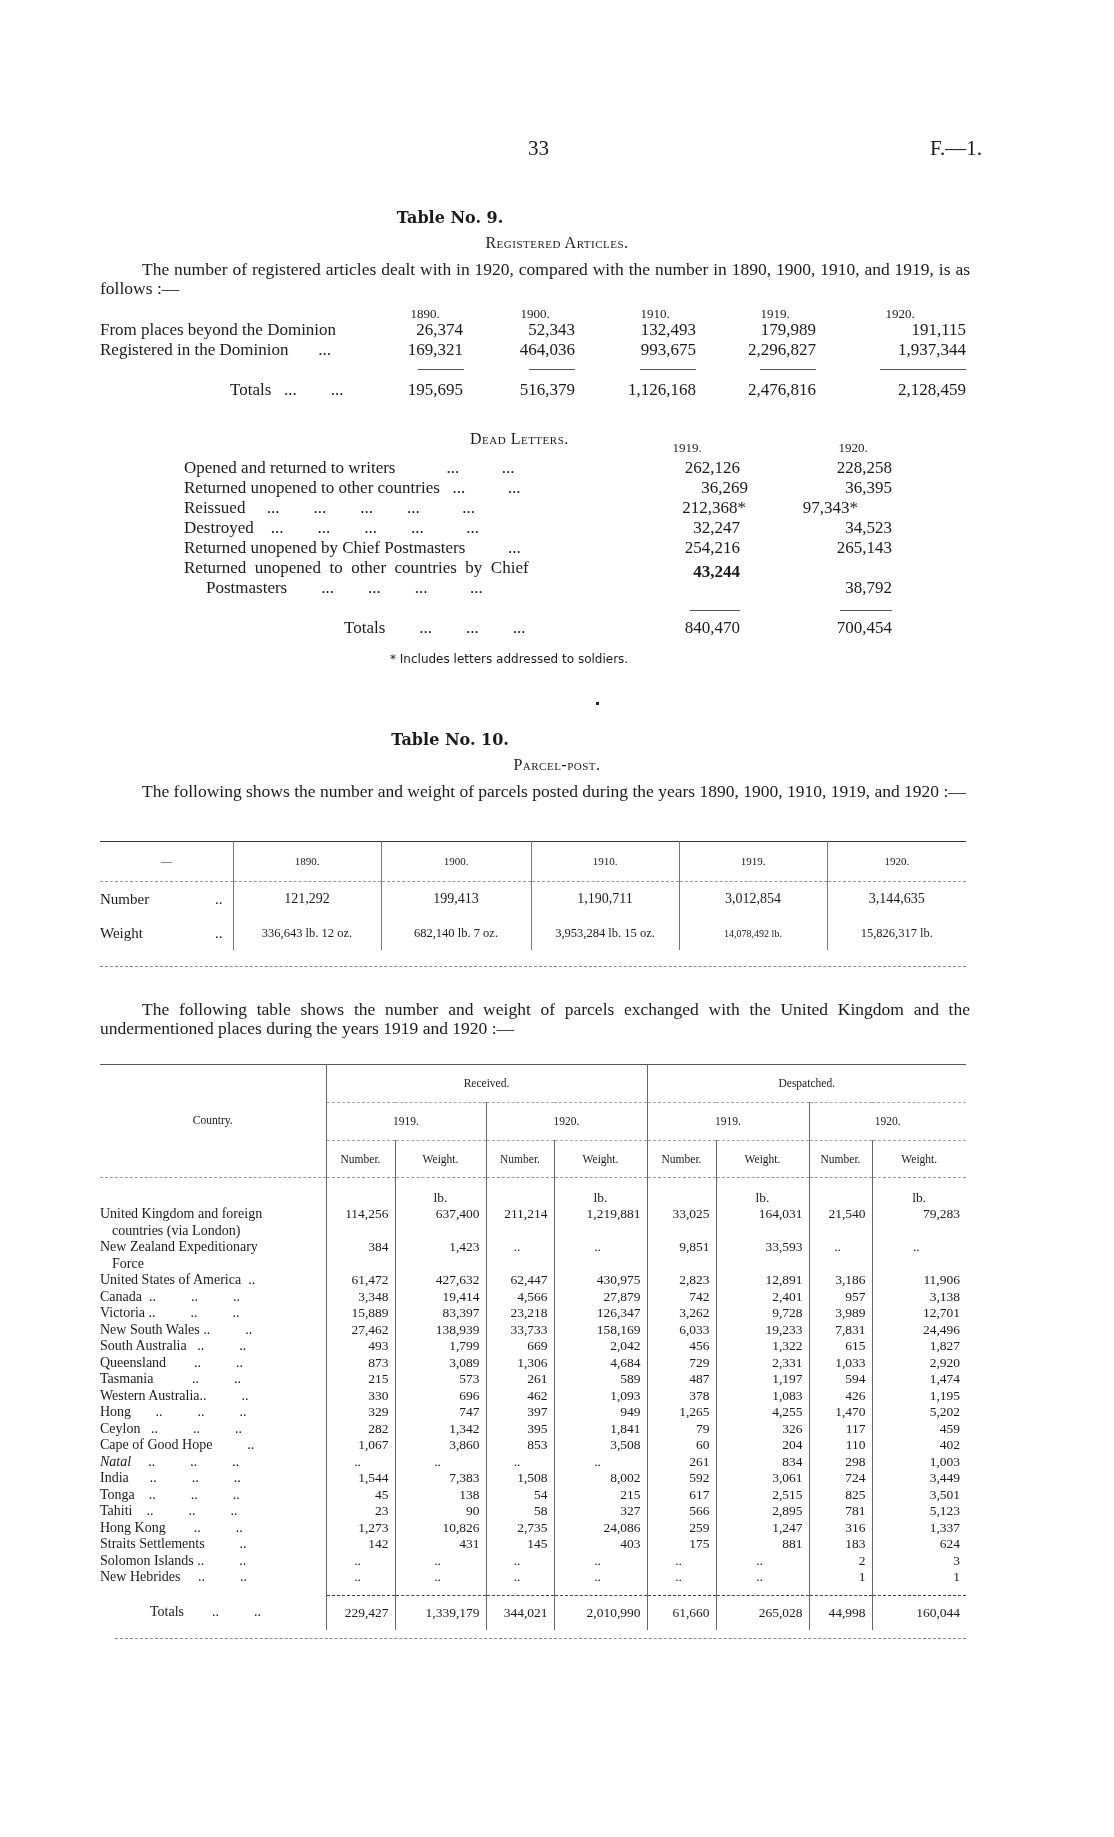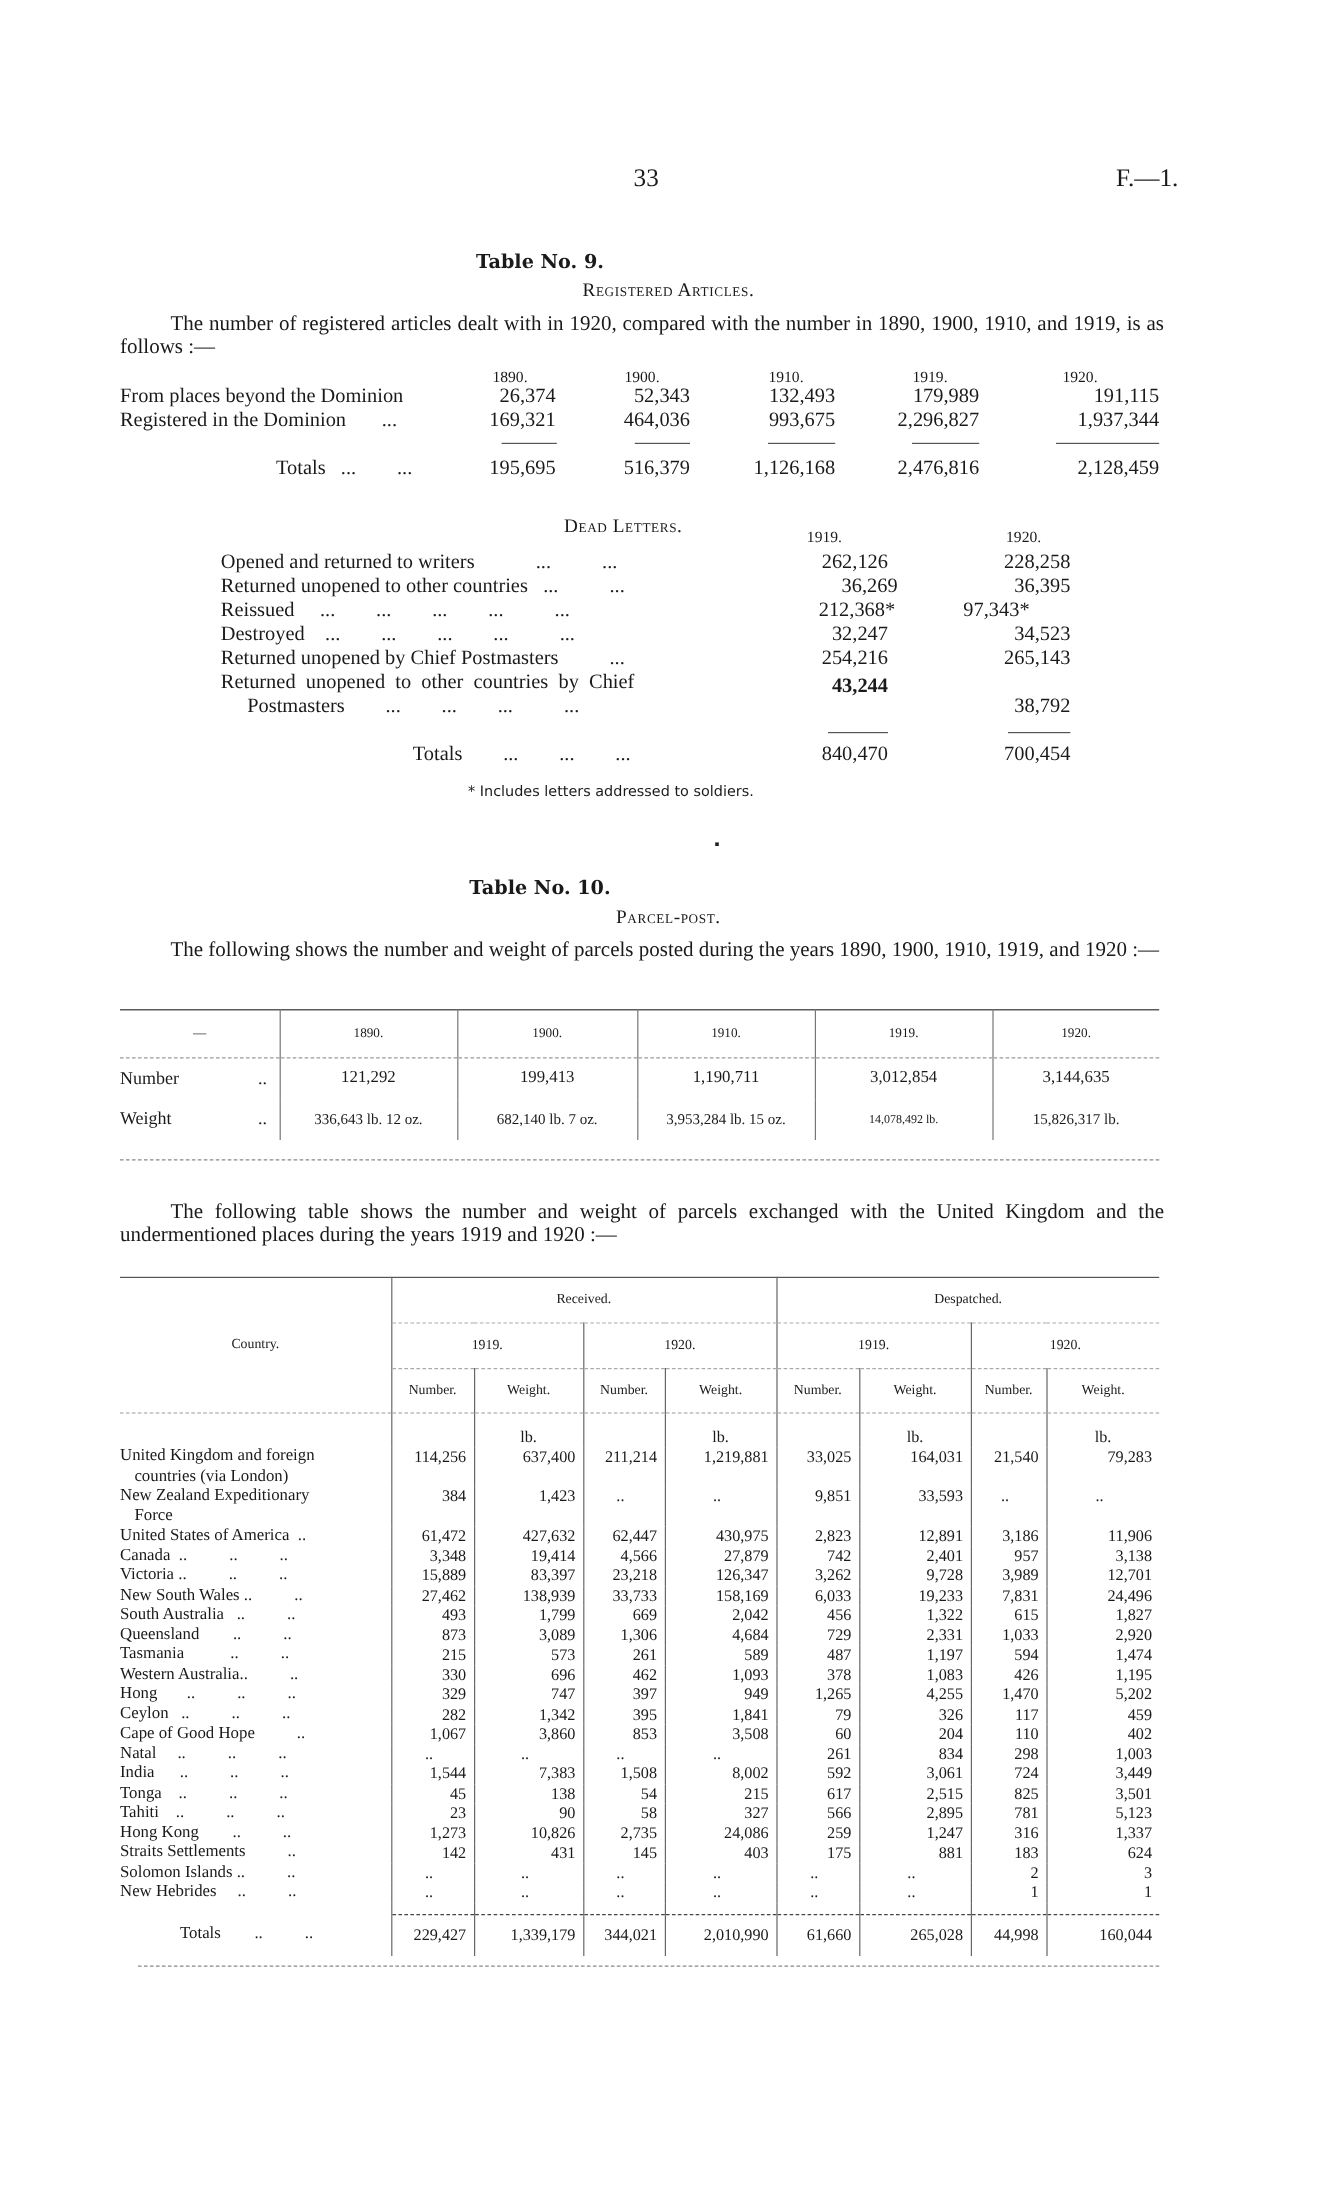--- a/index.html
+++ b/index.html
@@ -351,21 +351,21 @@
         <td class="vl n">1,067</td>
         <td class="vl n">3,860</td>
         <td class="vl n">853</td>
         <td class="vl n">3,508</td>
         <td class="vl n">60</td>
         <td class="vl n">204</td>
         <td class="vl n">110</td>
         <td class="vl n">402</td>
       </tr>
   <tr>
-        <td class="cty" style="white-space:pre;">Natal     ..          ..          ..</td>
+        <td class="cty" style="white-space:pre;font-style:italic;">Natal     ..          ..          ..</td>
         <td class="vl n" style="text-align:center;">..</td>
         <td class="vl n" style="text-align:center;">..</td>
         <td class="vl n" style="text-align:center;">..</td>
         <td class="vl n" style="text-align:center;">..</td>
         <td class="vl n">261</td>
         <td class="vl n">834</td>
         <td class="vl n">298</td>
         <td class="vl n">1,003</td>
       </tr>
   <tr>

